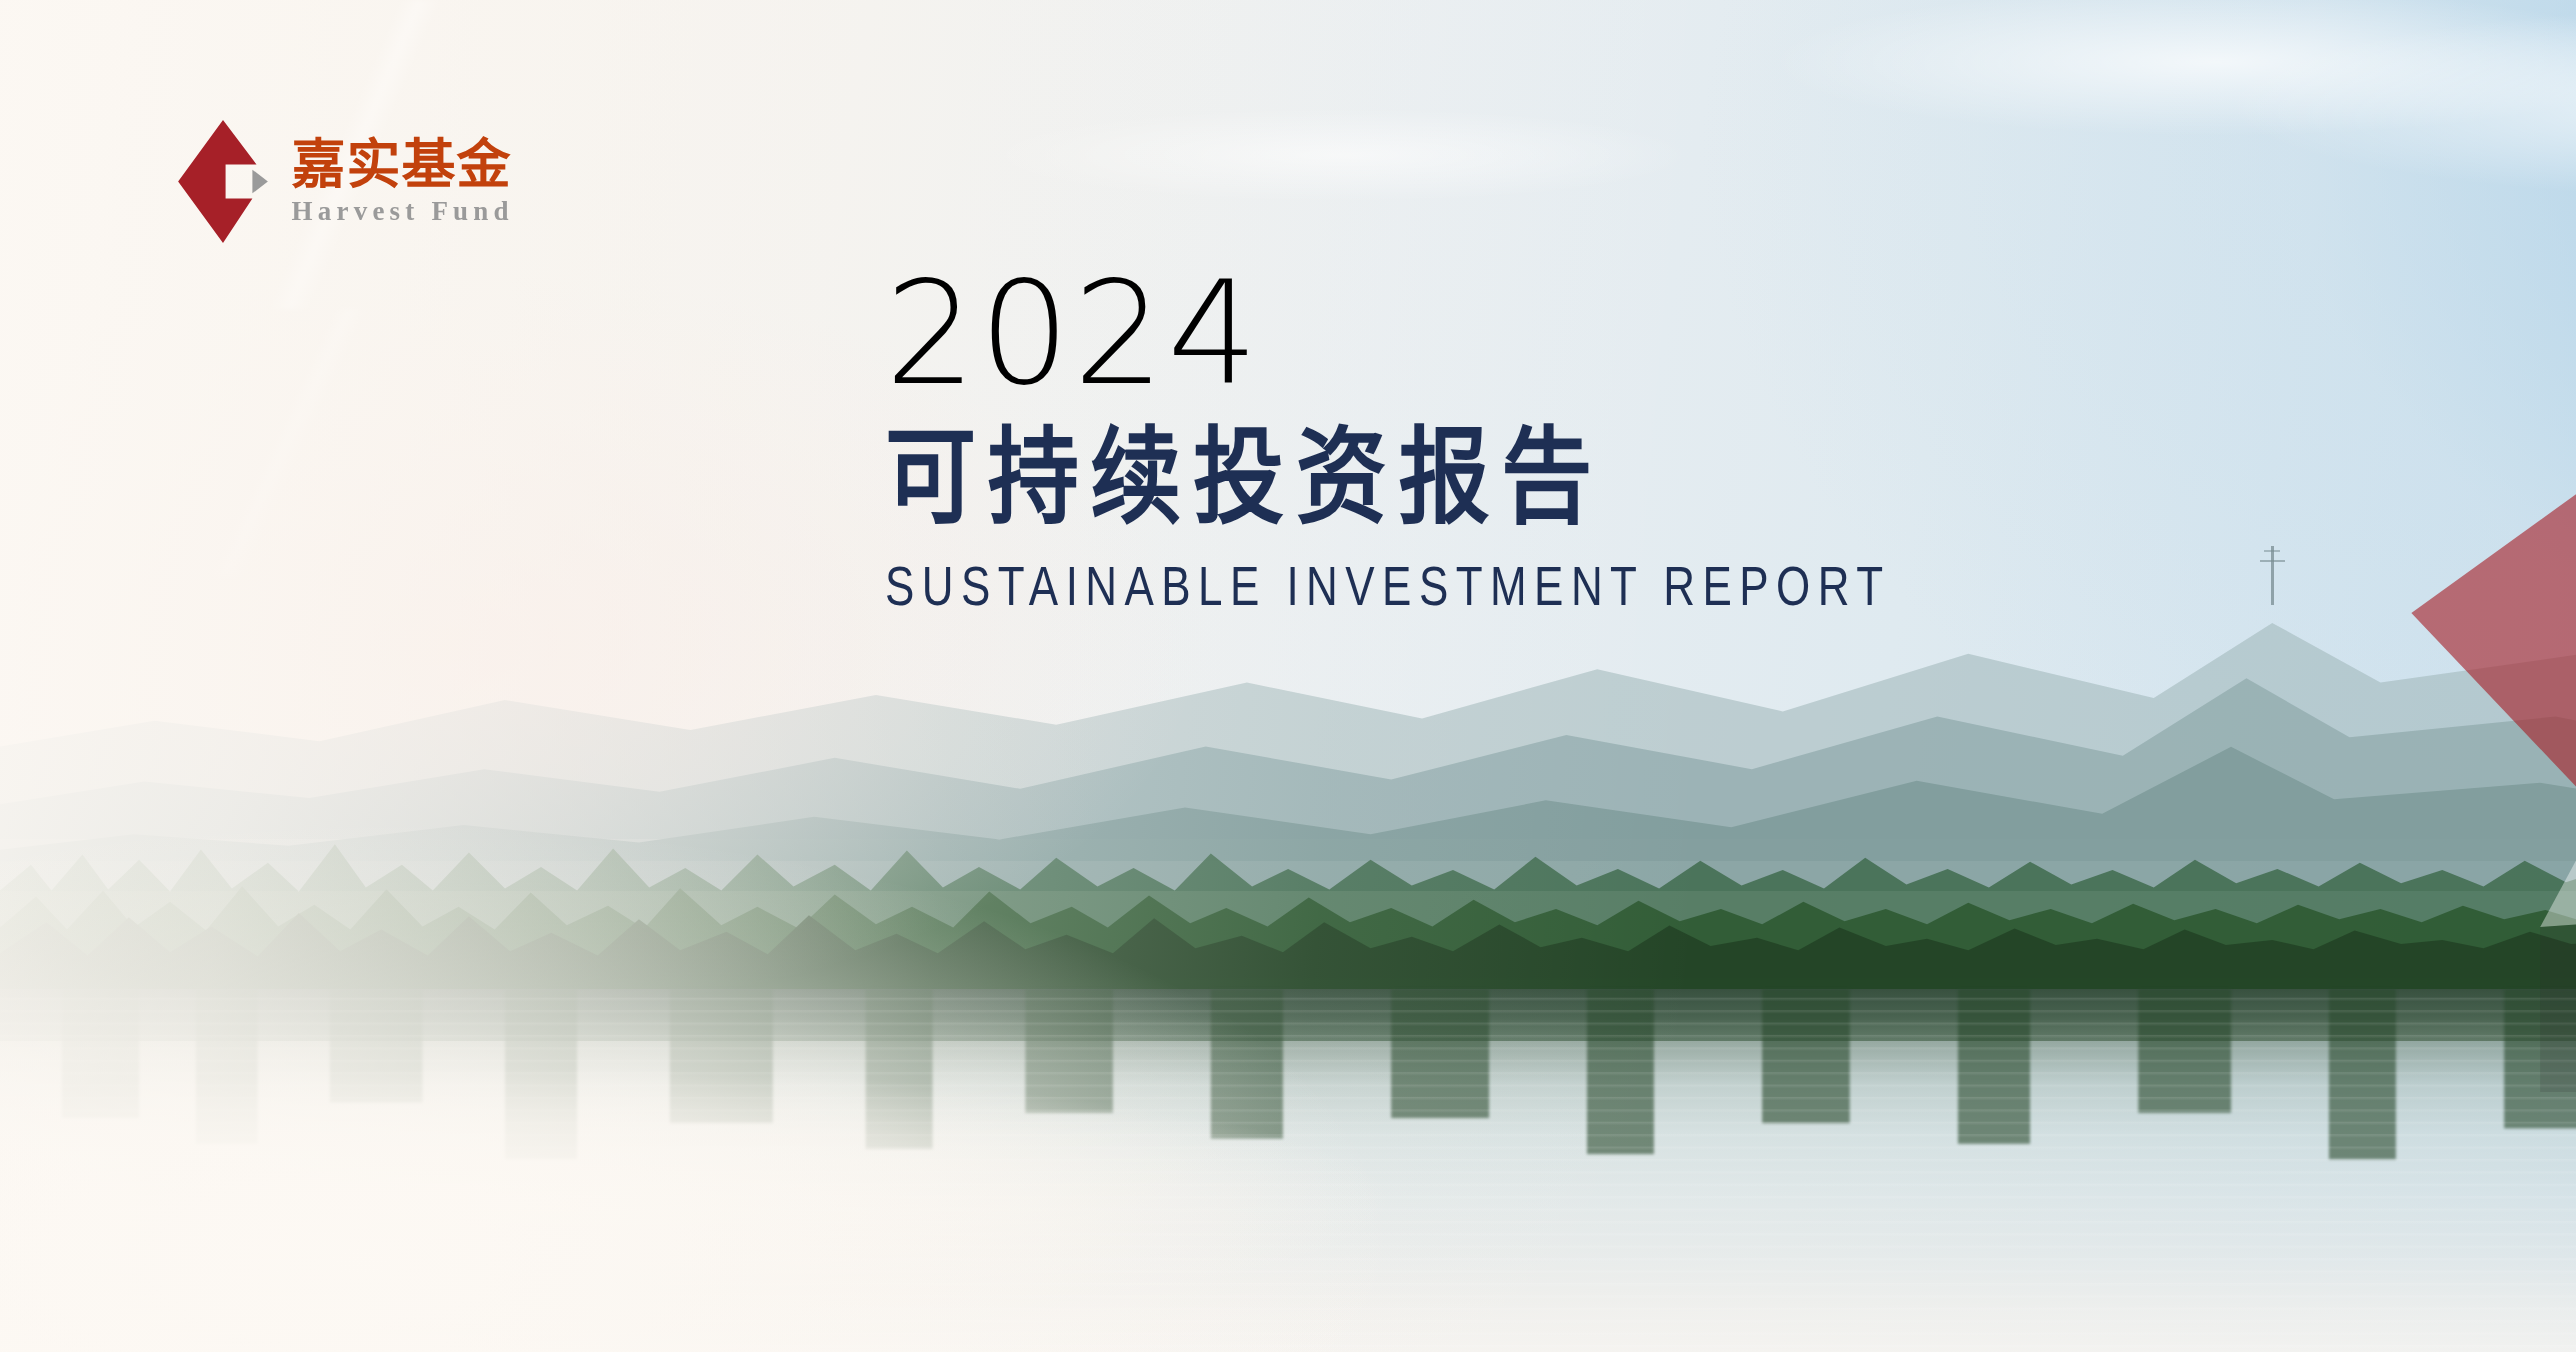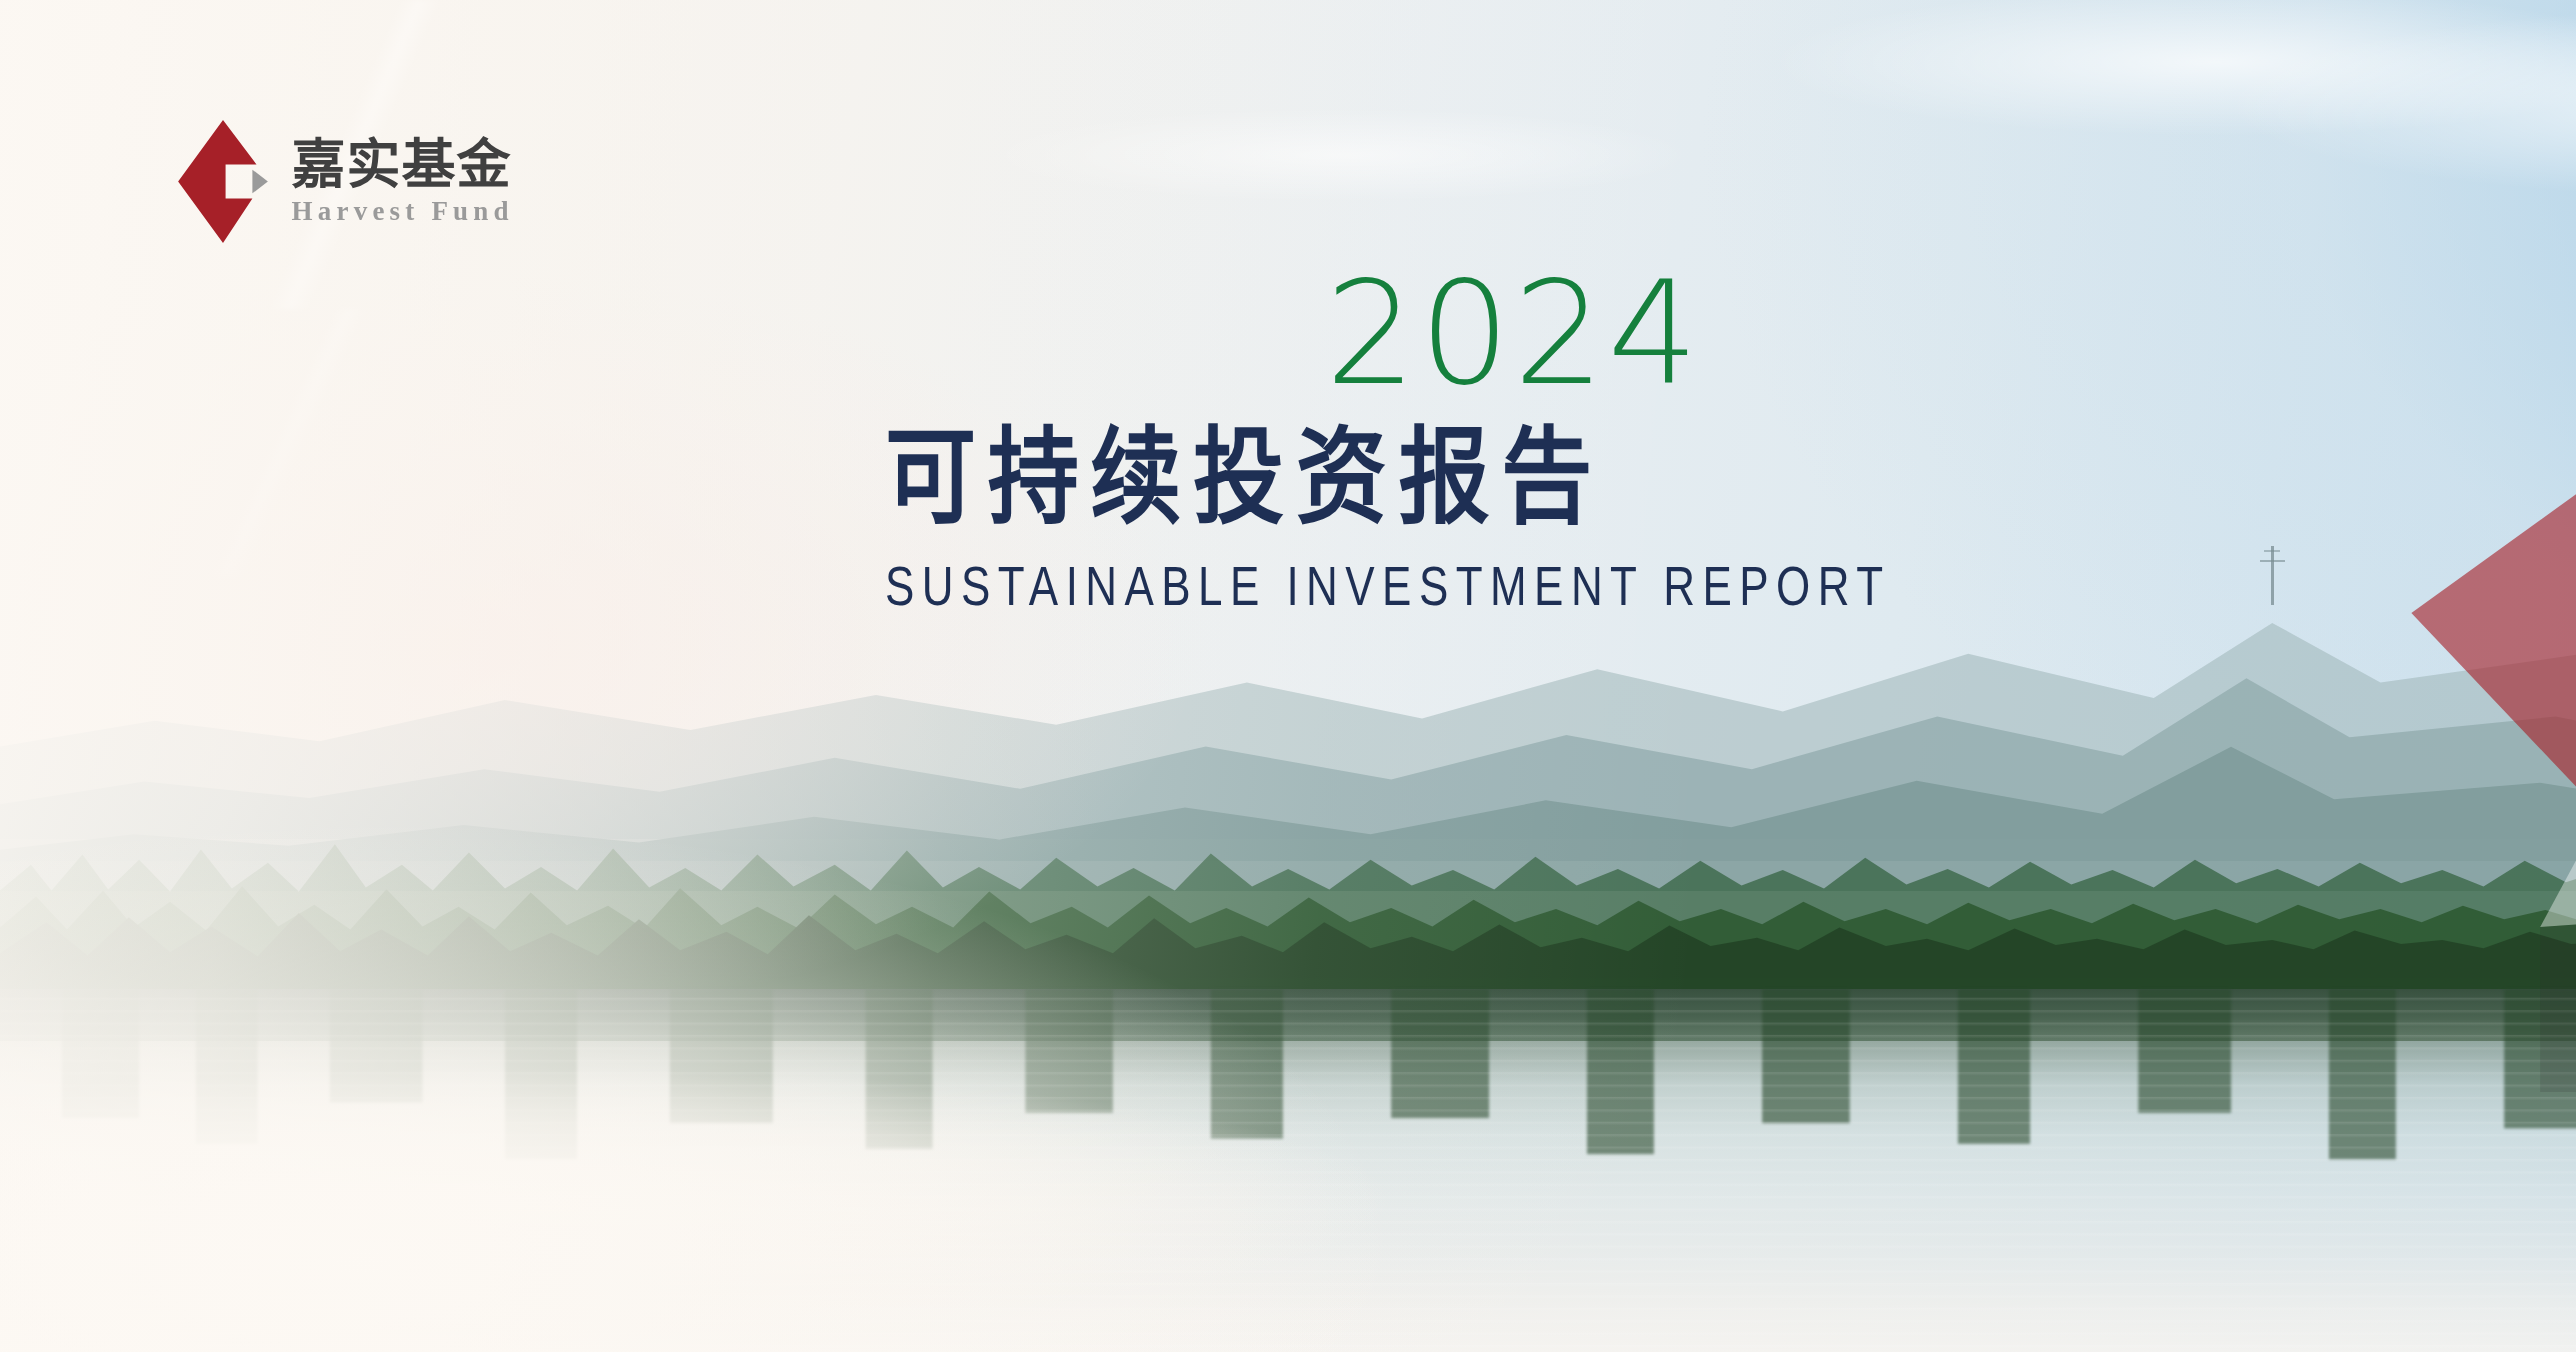--- a/index.html
+++ b/index.html
@@ -158,45 +158,44 @@
     position: relative;
     width: 98px; height: 129px;
     flex: none;
   }
   .brand-wordmark { margin-left: 19.6px; }
   .brand-cn {
     display: block;
     font-size: 54px;
     line-height: 1.04;
     font-weight: 700;
-    color: #404040;
+    color: #c2410c;
     letter-spacing: 1px;
     white-space: nowrap;
   }
   .brand-en {
     display: block;
     margin-top: 4.1px;
     font-size: 27px;
     font-weight: 700;
     color: #9a9a9a;
     letter-spacing: 5.2px;
     white-space: nowrap;
     font-family: Liberation Serif, serif;
   }
 
   
   .hero { position: absolute; left: 885px; top: 264px; }
   .hero-year {
     font-size: 143px;
     line-height: 0.98;
     font-weight: 300;
-    color: #15803d;
+    color: #000000;
     letter-spacing: 3.1px;
     font-family: "DejaVu Sans", "Liberation Sans", sans-serif;
-    text-align: center;
   }
   .hero-title {
     margin-top: 18.5px;
     font-size: 106px;
     line-height: 1.02;
     font-weight: 700;
     color: #1e2f54;
     letter-spacing: 13.4px;
     white-space: nowrap;
     transform: scaleX(0.86);

